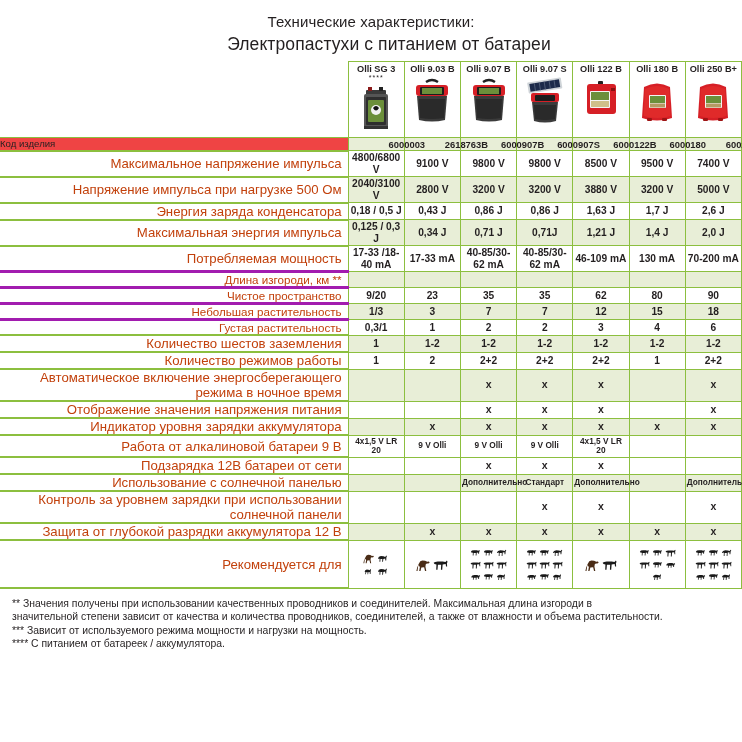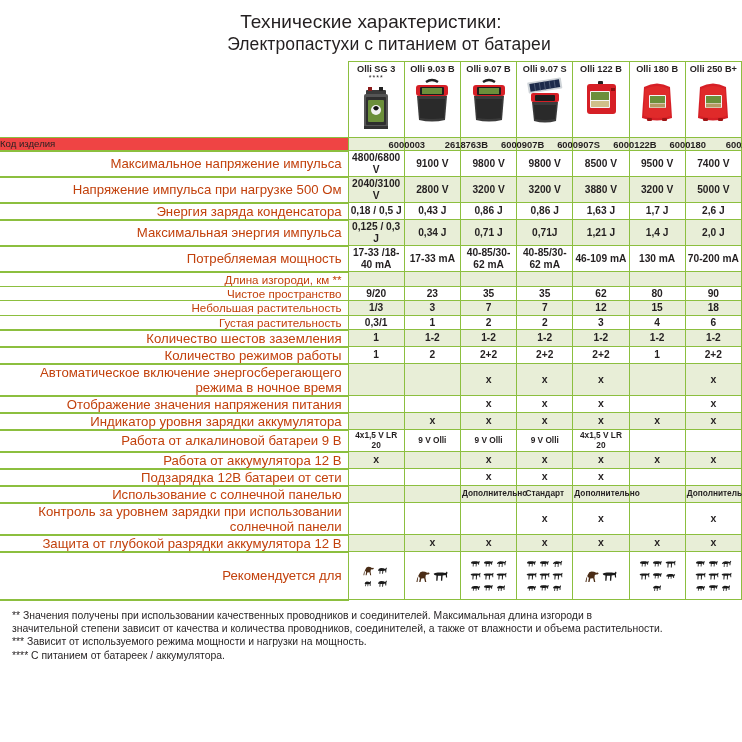--- a/index.html
+++ b/index.html
@@ -16,21 +16,21 @@
     width: 742px; height: 742px;
     background: #ffffff;
   }
 
   
   .title-block {
     padding-top: 10px;
     text-align: center;
   }
   .title-line {
-    font-size: 19px;
+    font-size: 15px;
     line-height: 23px;
     color: #231f20;
     letter-spacing: 0.1px;
   }
   .title-line.l2 { font-size: 17.5px; padding-left: 36px; }
 
   
   .spec-table {
     width: 742px;
     border-collapse: collapse;
@@ -49,21 +49,21 @@
     font-size: 13.2px;
     line-height: 15px;
     color: #c2410c;
     border-top: 2px solid #8cbf3f;
     border-bottom: 2px solid #8cbf3f;
     background: #ffffff;
   }
   .lbl.small {
     font-size: 11.6px;
     line-height: 13px;
-    border-top: 1px solid #a21caf;
+    border-top: 3px solid #a21caf;
     border-bottom: 1px solid #8cbf3f;
   }
 
   
   .cell {
     text-align: center;
     font-size: 10.2px;
     line-height: 11.5px;
     border: 1px solid #8cbf3f;
     background: #ffffff;
@@ -389,30 +389,20 @@
           <td class="lbl">Работа от алкалиновой батареи 9 В</td>
           <td class="cell tiny">4x1,5 V LR 20</td>
           <td class="cell tiny">9 V Olli</td>
           <td class="cell tiny">9 V Olli</td>
           <td class="cell tiny">9 V Olli</td>
           <td class="cell tiny">4x1,5 V LR 20</td>
           <td class="cell tiny"></td>
           <td class="cell tiny"></td>
         </tr>
         <tr>
-          <td class="lbl">Работа от аккумулятора 12 В</td>
-          <td class="cell tint x">x</td>
-          <td class="cell tint"></td>
-          <td class="cell tint x">x</td>
-          <td class="cell tint x">x</td>
-          <td class="cell tint x">x</td>
-          <td class="cell tint x">x</td>
-          <td class="cell tint x">x</td>
-        </tr>
-        <tr>
           <td class="lbl">Подзарядка 12В батареи от сети</td>
           <td class="cell"></td>
           <td class="cell"></td>
           <td class="cell x">x</td>
           <td class="cell x">x</td>
           <td class="cell x">x</td>
           <td class="cell"></td>
           <td class="cell"></td>
         </tr>
         <tr>

